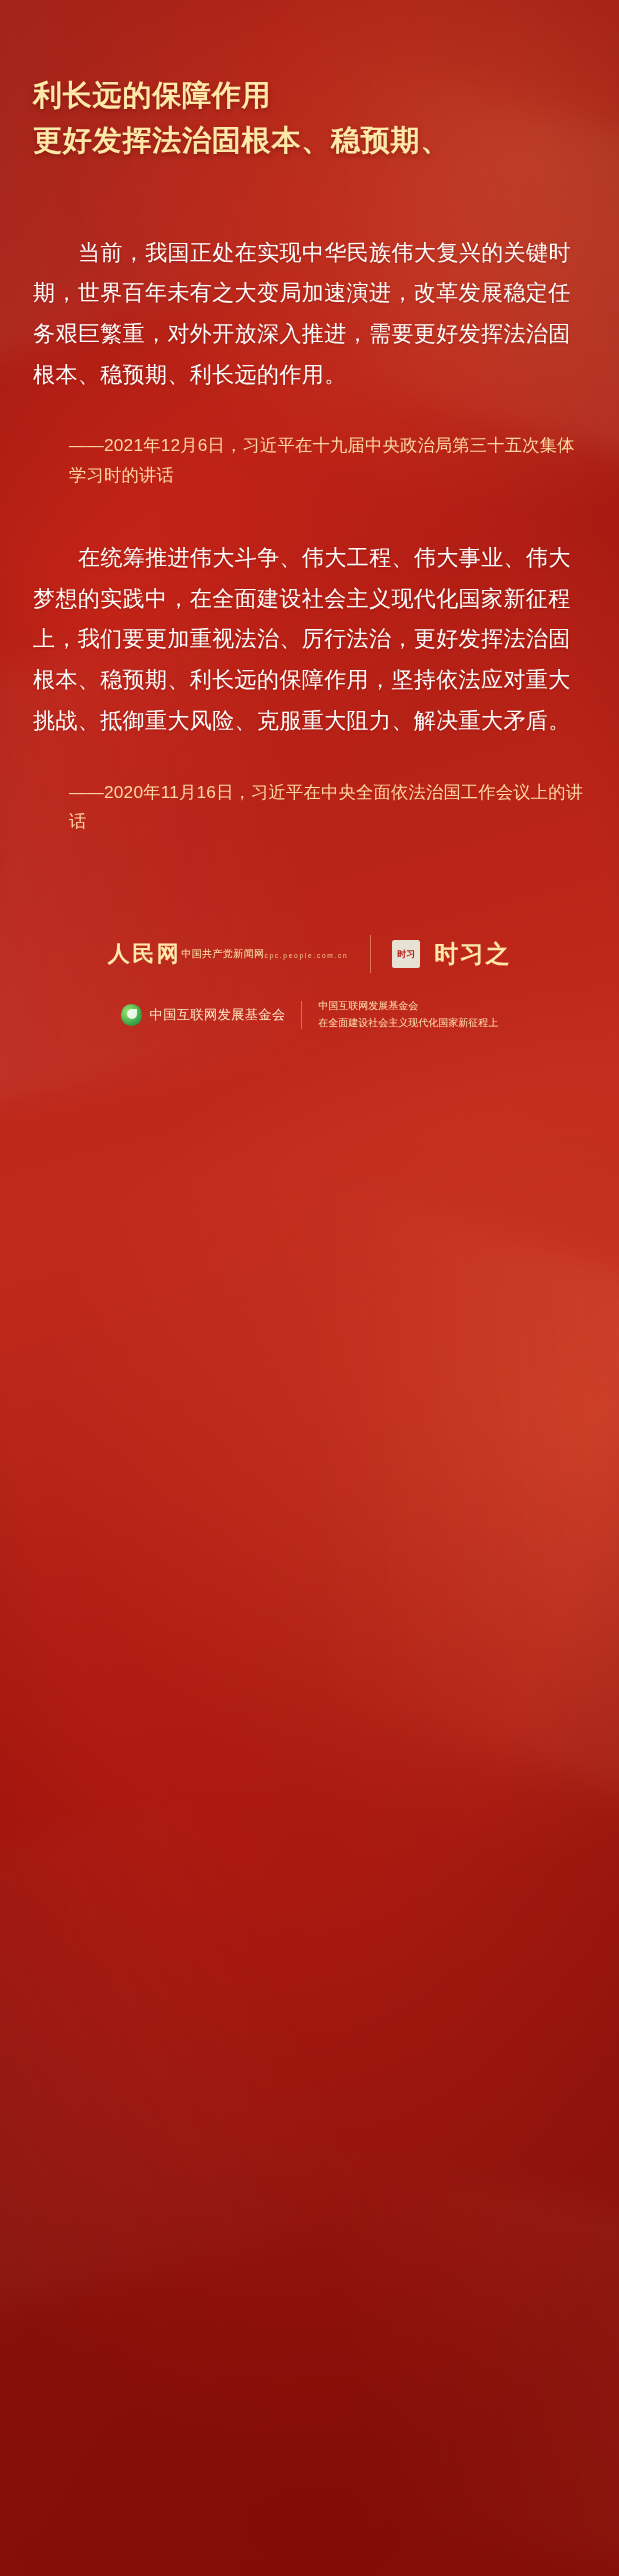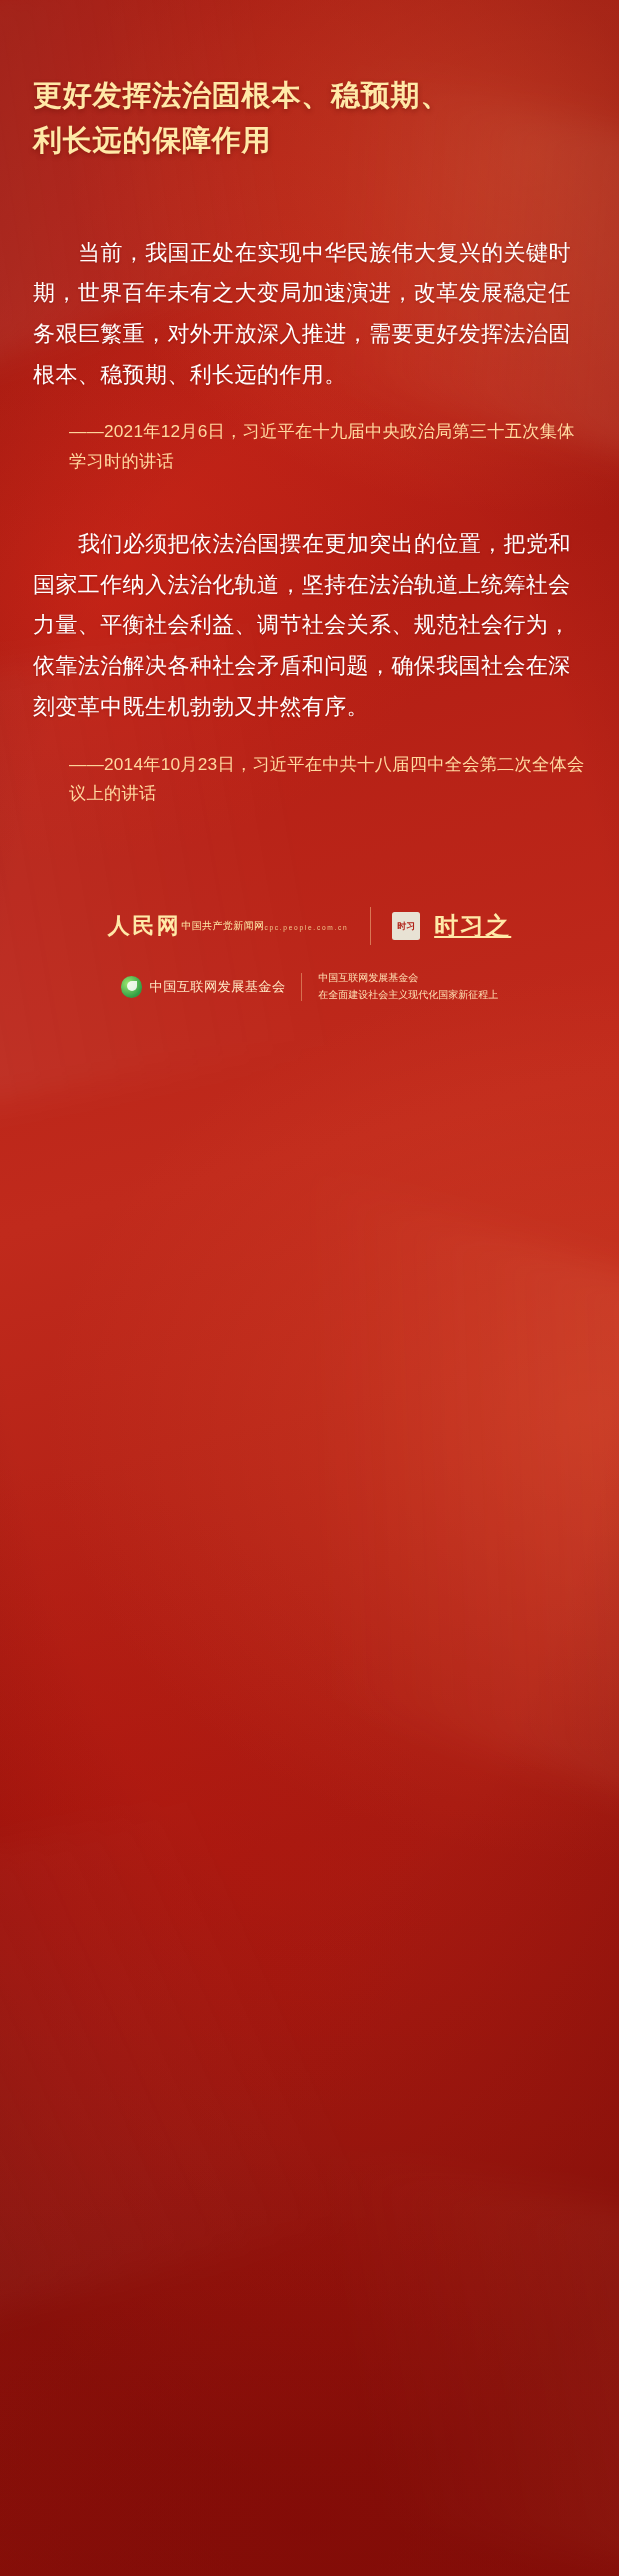--- a/index.html
+++ b/index.html
@@ -74,21 +74,21 @@
     font-size: 22px;
     line-height: 1.85;
     color: #ffffff;
     font-weight: normal;
     text-indent: 45px;
     letter-spacing: 0.4px;
     text-shadow: 0 0.8px 2.5px rgba(120,15,8,0.4);
   }
 
   .quote-source {
-    margin-top: 8px;
+    margin-top: 36px;
     padding-left: 36px;
     font-size: 17.3px;
     line-height: 1.7;
     color: #ffd9a0;
     letter-spacing: 0.2px;
   }
 
   
   .footer {
     position: relative;
@@ -151,21 +151,20 @@
     justify-content: center;
     text-align: center;
     border-radius: 2.5px;
     letter-spacing: 0;
   }
   .shixi-text {
     font-size: 24px;
     font-weight: bold;
     color: #ffe9a8;
     letter-spacing: 1.7px;
-    text-decoration: underline;
   }
 
   .fund-row {
     display: flex;
     align-items: center;
     justify-content: center;
     gap: 16px;
     margin-top: 15px;
   }
   .fund-left {
@@ -213,34 +212,34 @@
   <div class="fold f2"></div>
   <div class="fold f3"></div>
   <div class="fold f4"></div>
   <div class="fold f5"></div>
   <div class="fold f6"></div>
   <div class="vignette"></div>
 
   <div class="content">
 
     <h1 class="title">
+      <span class="line">利长远的保障作用</span>
       <span class="line">更好发挥法治固根本、稳预期、</span>
-      <span class="line">利长远的保障作用</span>
     </h1>
 
     <div class="quote-block first">
       <p class="quote-text">当前，我国正处在实现中华民族伟大复兴的关键时期，世界百年未有之大变局加速演进，改革发展稳定任务艰巨繁重，对外开放深入推进，需要更好发挥法治固根本、稳预期、利长远的作用。</p>
       <p class="quote-source">——2021年12月6日，习近平在十九届中央政治局第三十五次集体学习时的讲话</p>
     </div>
 
-
     <div class="quote-block">
-      <p class="quote-text">我们必须把依法治国摆在更加突出的位置，把党和国家工作纳入法治化轨道，坚持在法治轨道上统筹社会力量、平衡社会利益、调节社会关系、规范社会行为，依靠法治解决各种社会矛盾和问题，确保我国社会在深刻变革中既生机勃勃又井然有序。</p>
-      <p class="quote-source">——2014年10月23日，习近平在中共十八届四中全会第二次全体会议上的讲话</p>
+      <p class="quote-text">在统筹推进伟大斗争、伟大工程、伟大事业、伟大梦想的实践中，在全面建设社会主义现代化国家新征程上，我们要更加重视法治、厉行法治，更好发挥法治固根本、稳预期、利长远的保障作用，坚持依法应对重大挑战、抵御重大风险、克服重大阻力、解决重大矛盾。</p>
+      <p class="quote-source">——2020年11月16日，习近平在中央全面依法治国工作会议上的讲话</p>
     </div>
+
 
     <div class="footer">
       <div class="logo-row">
         <div class="logo-people">
           <span class="cn">人民网</span>
           <span class="sub1">中国共产党新闻网</span>
           <span class="sub2">cpc.people.com.cn</span>
         </div>
         <div class="logo-divider"></div>
         <div class="logo-shixi">

